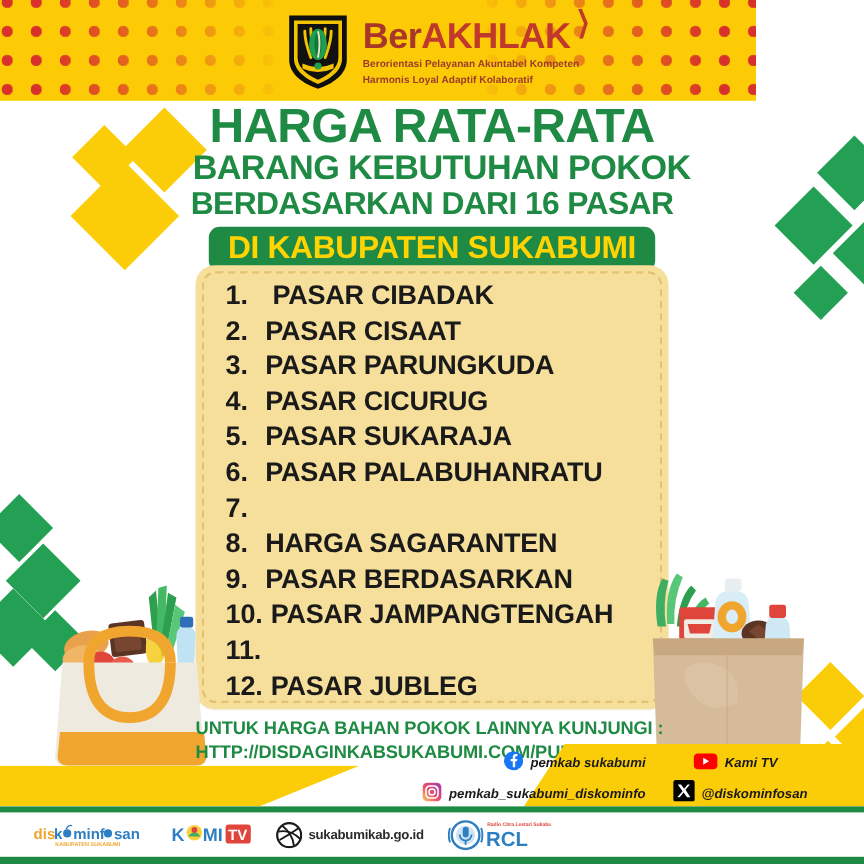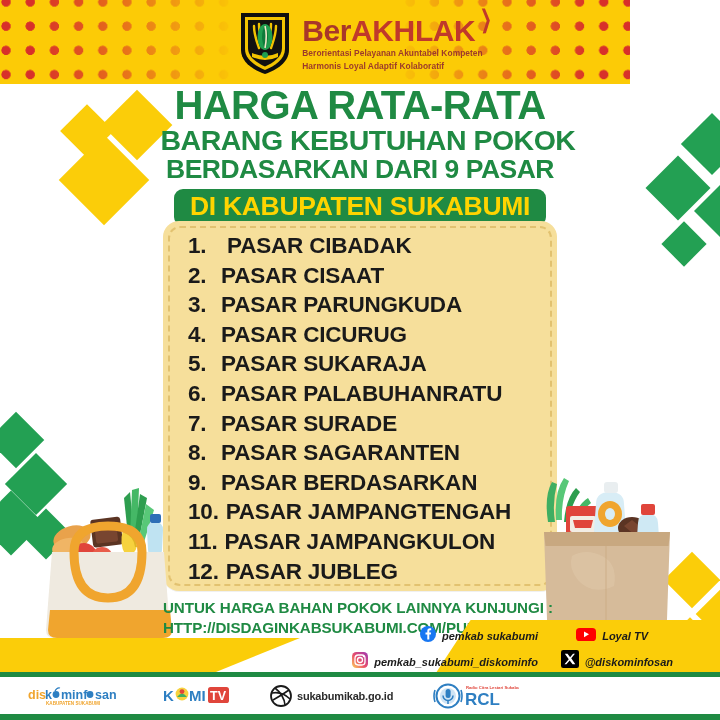--- a/index.html
+++ b/index.html
@@ -121,21 +121,21 @@
     font-size:11px;font-weight:700;font-style:italic;color:#1A1A1A;white-space:nowrap;
   }
   .sicon{width:16px;height:16px;flex:0 0 auto;}
   .footbar{
     position:absolute;left:0;bottom:0;width:720px;height:48px;background:#ffffff;
   }
   .footbar:before{content:"";position:absolute;left:0;top:0;width:720px;height:5px;background:#1F8A43;}
   .footbar:after{content:"";position:absolute;left:0;bottom:0;width:720px;height:6px;background:#1F8A43;}
   .partners{
     position:absolute;left:0;top:5px;width:602px;height:37px;
-    display:flex;gap:40px;padding-left:26px;box-sizing:border-box;
+    display:flex;gap:20px;padding-left:26px;box-sizing:border-box;
   }
   .p-logo{display:flex;align-items:center;gap:5px;}
   .p-text{font-size:11px;font-weight:700;color:#2B2B2B;letter-spacing:-.2px;}
 </style>
 </head>
 <body>
 
 <div id="poster">
 
   <div class="header">
@@ -180,21 +180,21 @@
   <div class="dmd g" style="left:-12px;top:500px;width:46px;height:46px;"></div>
   <div class="dmd g" style="left:28px;top:516px;width:36px;height:36px;"></div>
 
   <div class="dmd y" style="left:672px;top:560px;width:40px;height:40px;"></div>
   <div class="dmd y" style="left:704px;top:594px;width:40px;height:40px;"></div>
   <div class="dmd y" style="left:674px;top:624px;width:32px;height:32px;"></div>
 
   <div class="title-wrap">
     <div class="t1">HARGA RATA-RATA</div>
     <div class="t2">BARANG KEBUTUHAN POKOK</div>
-    <div class="t3">BERDASARKAN DARI 9 PASAR</div>
+    <div class="t3">BERDASARKAN DARI 16 PASAR</div>
     <div><span class="pill">DI KABUPATEN SUKABUMI</span></div>
   </div>
 
   <div class="card">
     <ul class="list">
       <li class="first">
           <span class="num">1.</span>
           <span>PASAR CIBADAK</span>
         </li>
       <li>
@@ -212,37 +212,35 @@
       <li>
           <span class="num">5.</span>
           <span>PASAR SUKARAJA</span>
         </li>
       <li>
           <span class="num">6.</span>
           <span>PASAR PALABUHANRATU</span>
         </li>
       <li>
           <span class="num">7.</span>
-          <span>PASAR SURADE</span>
         </li>
       <li>
           <span class="num">8.</span>
-          <span>PASAR SAGARANTEN</span>
+          <span>HARGA SAGARANTEN</span>
         </li>
       <li>
           <span class="num">9.</span>
           <span>PASAR BERDASARKAN</span>
         </li>
       <li>
           <span class="num">10.</span>
           <span>PASAR JAMPANGTENGAH</span>
         </li>
       <li>
           <span class="num">11.</span>
-          <span>PASAR JAMPANGKULON</span>
         </li>
       <li>
           <span class="num">12.</span>
           <span>PASAR JUBLEG</span>
         </li>
     </ul>
   </div>
 
   <svg class="bag-left" viewBox="0 0 160 200">
     <path d="M96 38 l6 -6 l4 42 l-6 2z" fill="#2E9E4F"></path>
@@ -302,21 +300,21 @@
       <path d="M9.3 8.4h1.5l.3-2H9.3V5.2c0-.6.2-1 1-1h.9V2.4c-.2 0-.8-.1-1.4-.1-1.5 0-2.5.9-2.5 2.6v1.5H5.5v2h1.8v5h2z" fill="#fff"></path>
     </svg>
     <span>pemkab sukabumi</span>
   </div>
 
   <div class="social-row" style="right:72px;bottom:78px;">
     <svg class="sicon" viewBox="0 0 20 16" style="width:20px;">
       <rect x="0" y="2" width="20" height="13" rx="3.6" fill="#FF0000"></rect>
       <path d="M8 5.4l5 2.9-5 2.9z" fill="#fff"></path>
     </svg>
-    <span>Loyal TV</span>
+    <span>Kami TV</span>
   </div>
 
   <div class="social-row" style="right:182px;bottom:52px;">
     <svg class="sicon" viewBox="0 0 16 16">
       <defs>
         <linearGradient id="iggrad" x1="0" y1="1" x2="1" y2="0">
           <stop offset="0" stop-color="#FDD35C"></stop>
             <stop offset=".45" stop-color="#E94F6B"></stop>
             <stop offset="1" stop-color="#9C39B5"></stop>
         </linearGradient>

